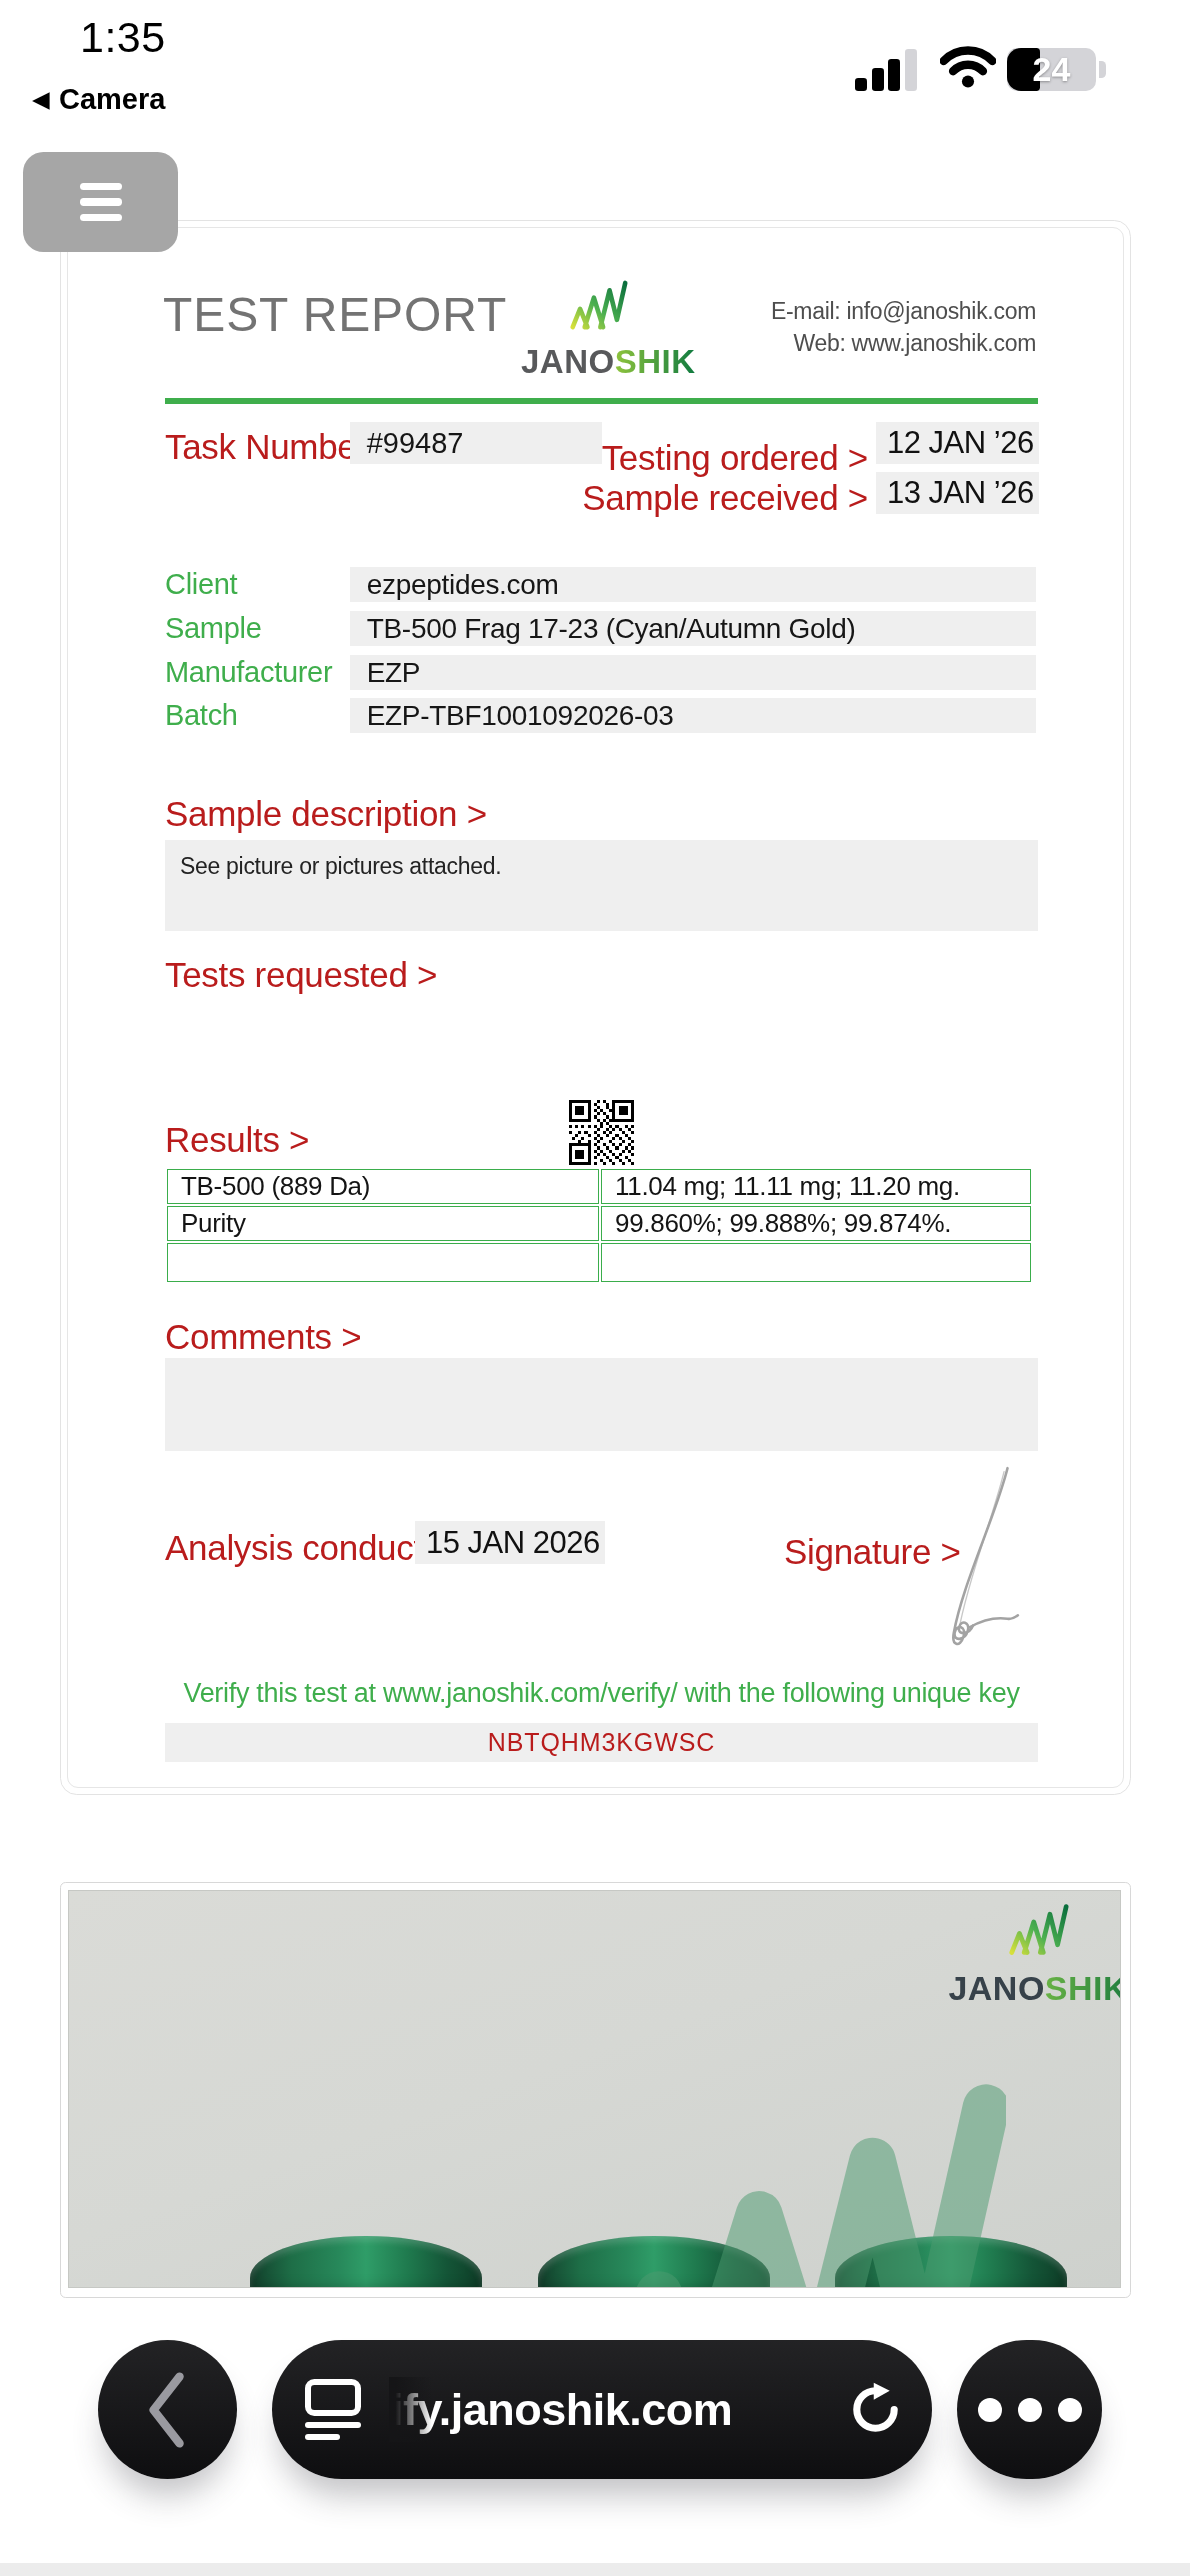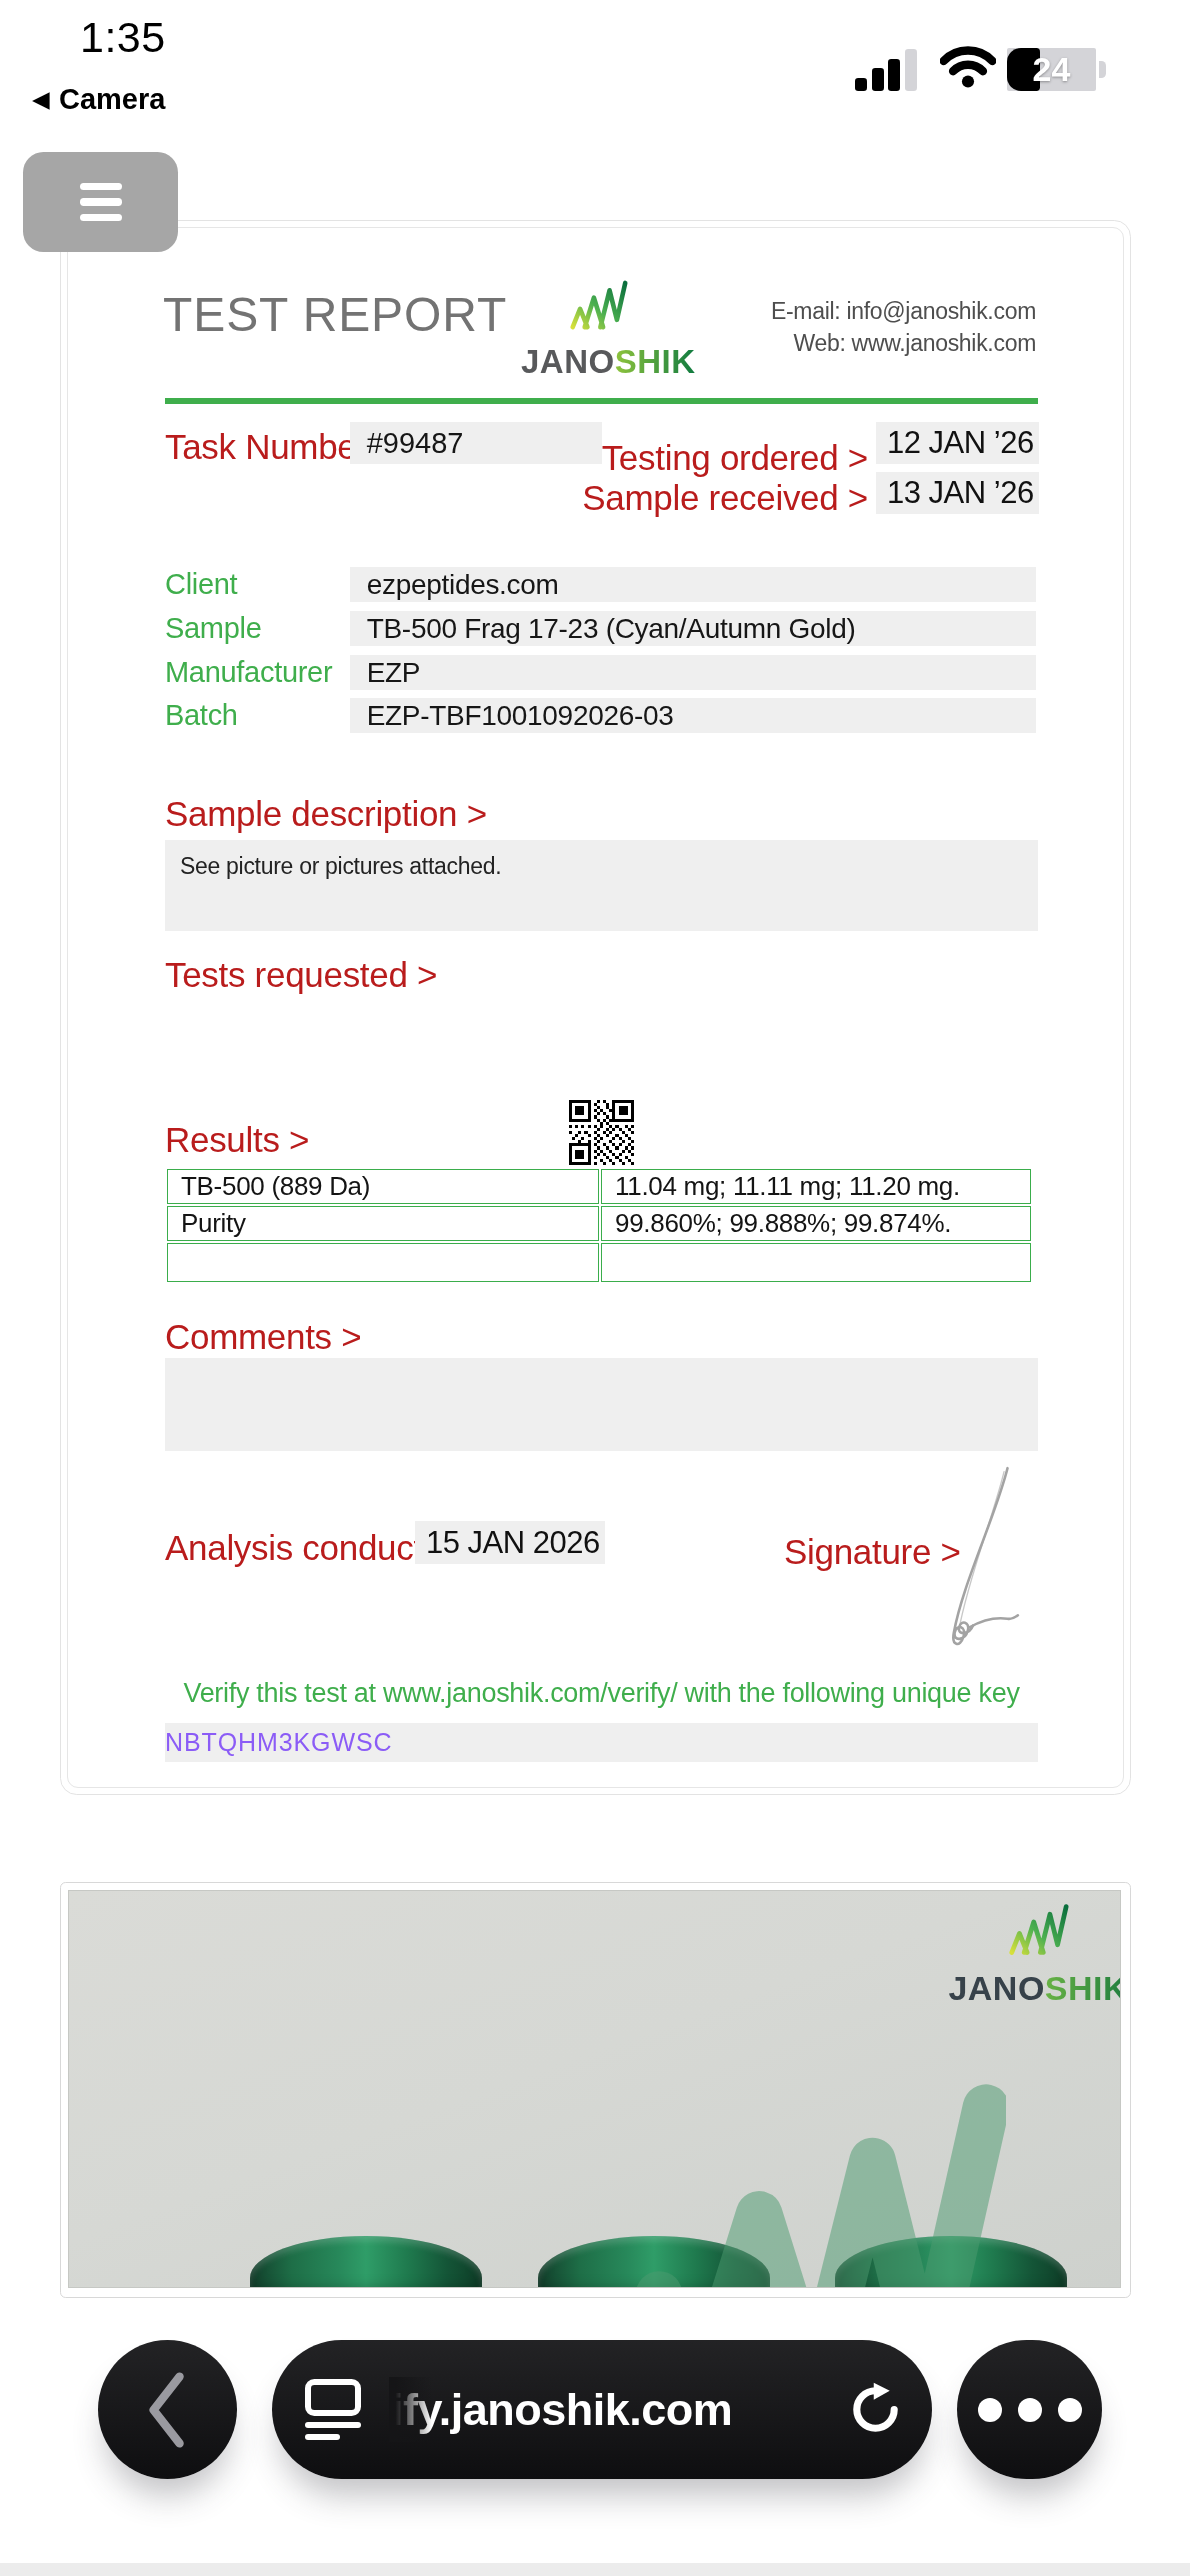--- a/index.html
+++ b/index.html
@@ -12,21 +12,21 @@
   .camera-back{left:32px;top:83px;display:flex;align-items:center;gap:9.3px;color:#000;}
   .camera-back .tri{font-size:23px;line-height:1;}
   .camera-back .lbl{font-size:29px;font-weight:700;}
   .signal{left:855px;top:48px;width:78px;height:43px;}
   .signal i{position:absolute;bottom:0;width:12px;border-radius:3.2px;background:#000;}
   .signal .b1{left:0;height:13px;}
   .signal .b2{left:16.7px;height:23px;}
   .signal .b3{left:33px;height:32px;}
   .signal .b4{left:50px;height:42px;background:#d4d4d8;}
   .wifi{left:940px;top:46px;}
-  .battery{left:1007px;top:48px;width:89px;height:43px;border-radius:2px;background:#d4d4d8;}
+  .battery{left:1007px;top:48px;width:89px;height:43px;border-radius:10px;background:#d4d4d8;}
   .battery .fill{position:absolute;left:0;top:0;width:33px;height:43px;border-radius:14px 3.7px 3.7px 14px;background:#000;}
   .battery .pct{position:absolute;left:0;top:0;width:89px;height:43px;text-align:center;line-height:43px;
     font-size:34px;font-weight:700;color:#fff;text-shadow:0 0.9px 2.8px rgba(0,0,0,.35);}
   .bat-nub{left:1099px;top:61px;width:7.4px;height:16.7px;background:#d4d4d8;border-radius:0 4.6px 4.6px 0;}
 
   
   .menu-btn{left:23px;top:152px;width:155px;height:100px;border-radius:20.4px;background:#a6a6a6;
     display:flex;flex-direction:column;align-items:center;justify-content:center;gap:8.3px;z-index:9;cursor:pointer;}
   .menu-btn i{display:block;width:42px;height:7.4px;border-radius:3.7px;background:#fff;}
 
@@ -74,21 +74,21 @@
 
   .comments-label{left:165px;top:1317px;}
   .comments-box{left:165px;top:1358px;width:873px;height:93px;}
   .analysis-label{left:165px;top:1528px;}
   .analysis-box{left:415px;top:1521px;width:190px;height:43px;}
   .analysis-box span{display:block;padding-left:11px;font-size:31px;font-weight:500;line-height:43px;color:#111;letter-spacing:-0.5px;}
   .signature-label{left:784px;top:1532px;}
   .signature{left:927px;top:1463px;}
   .verify-text{left:165px;top:1678px;width:873px;text-align:center;font-size:27px;font-weight:500;color:#3fae4c;letter-spacing:-0.3px;}
   .key-box{left:165px;top:1723px;width:873px;height:39px;}
-  .key-box span{display:block;text-align:left;font-size:25px;line-height:39px;color:#8b5cf6;letter-spacing:0.9px;}
+  .key-box span{display:block;text-align:center;font-size:25px;line-height:39px;color:#b91c1c;letter-spacing:0.9px;}
 
   
   .photo-card{left:60px;top:1882px;width:1069px;height:414px;border:1.9px solid #d8d8d8;border-radius:5.6px;background:#fff;}
   .photo{left:70px;top:1892px;width:1051px;height:396px;overflow:hidden;border:0.9px solid #c6c8c4;
     background:linear-gradient(160deg,#dadbd7 0%,#d6d8d4 45%,#ced1cd 100%);}
   .photo-logo-icon{position:absolute;left:939px;top:11px;}
   .photo-logo-text{position:absolute;left:879px;top:78px;font-size:34px;font-weight:700;letter-spacing:0.5px;}
   .photo-logo-text .jano{color:#37424a;}
   .photo-logo-text .shik{background:linear-gradient(90deg,#69b345,#1d7c3e);-webkit-background-clip:text;background-clip:text;color:transparent;}
   .watermark{position:absolute;left:510px;top:190px;opacity:.5;z-index:3;}

